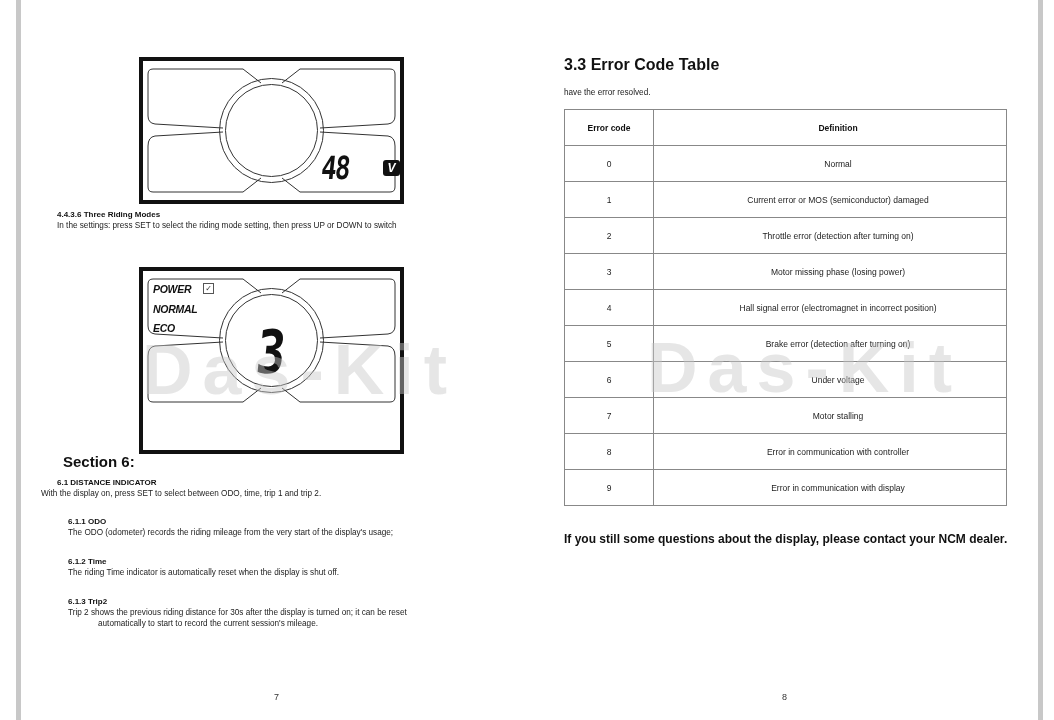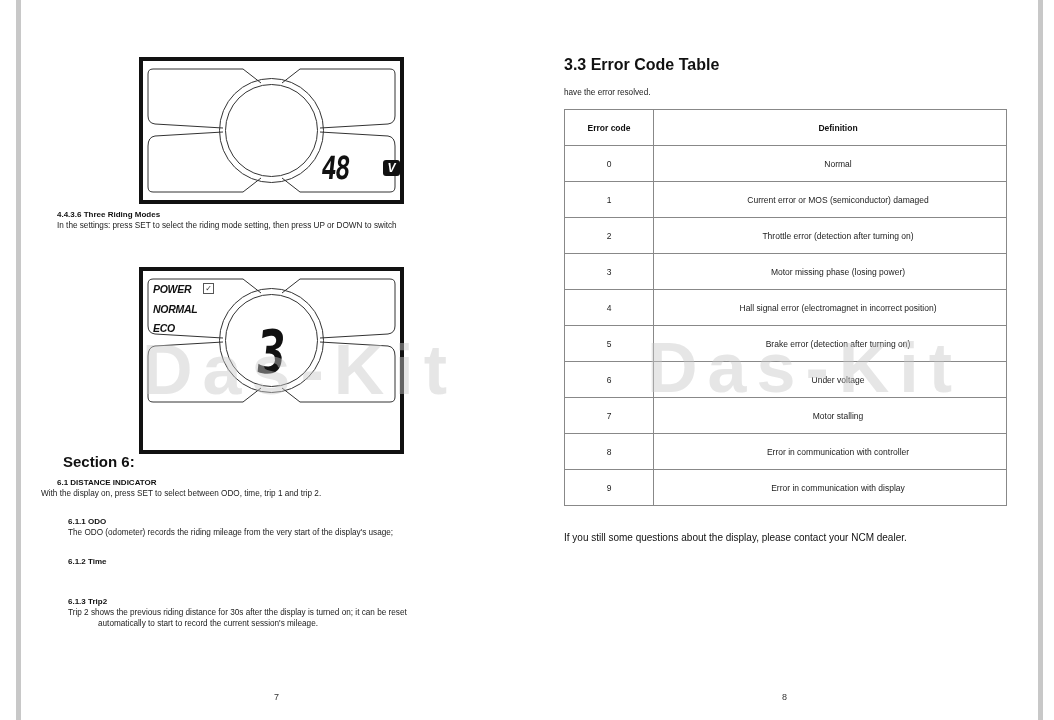--- a/index.html
+++ b/index.html
@@ -36,21 +36,21 @@
   .section-title { position:absolute; font-size:15px; font-weight:bold; color:#111; }
   .h-table { position:absolute; font-size:16px; font-weight:bold; color:#111; }
 
   
   .err-table { position:absolute; left:32px; top:109px; width:443px; border-collapse:collapse; }
   .err-table td, .err-table th { border:1px solid #888; height:35px; padding:0; font-size:8.5px; color:#222; }
   .err-table th { font-weight:bold; color:#111; }
   .err-table .c1 { width:88px; text-align:center; }
   .err-table .c2 { text-align:center; padding-left:16px; }
 
-  .footnote { position:absolute; left:32px; top:532px; font-size:10px; font-weight:normal; color:#111; }
+  .footnote { position:absolute; left:32px; top:532px; font-size:12px; font-weight:bold; color:#111; }
   .page-num { position:absolute; top:692px; font-size:9px; color:#333; }
 </style>
 </head>
 <body>
 
 <div class="edge left"></div>
 <div class="edge right"></div>
 
 <div class="page p7">
 
@@ -93,20 +93,21 @@
   <div class="watermark" style="left:120px; top:330px;">Das-Kit</div>
 
   <div class="section-title" style="left:35px; top:453px;margin-left:6px;">Section 6:</div>
   <div class="h-small" style="left:35px; top:478px;">6.1 DISTANCE INDICATOR</div>
   <div class="body-text" style="left:19px; top:488px;">With the display on, press SET to select between ODO, time, trip 1 and trip 2.</div>
 
   <div class="h-small" style="left:46px; top:517px;">6.1.1 ODO</div>
   <div class="body-text" style="left:46px; top:527px;">The ODO (odometer) records the riding mileage from the very start of the display's usage;</div>
 
   <div class="h-small" style="left:46px; top:557px;">6.1.2 Time</div>
+  <div class="body-text" style="left:46px; top:567px;">The riding Time indicator is automatically reset when the display is shut off.</div>
 
   <div class="h-small" style="left:46px; top:597px;">6.1.3 Trip2</div>
   <div class="body-text" style="left:46px; top:607px;">Trip 2 shows the previous riding distance for 30s after tthe display is turned on; it can be reset</div>
   <div class="body-text" style="left:64px; top:618px;margin-left:12px;">automatically to start to record the current session's mileage.</div>
 
   <div class="page-num" style="left:252px;">7</div>
 </div>
 
 <div class="page p8">
   <div class="h-table" style="left:32px; top:56px;text-align:right;">3.3 Error Code Table</div>

